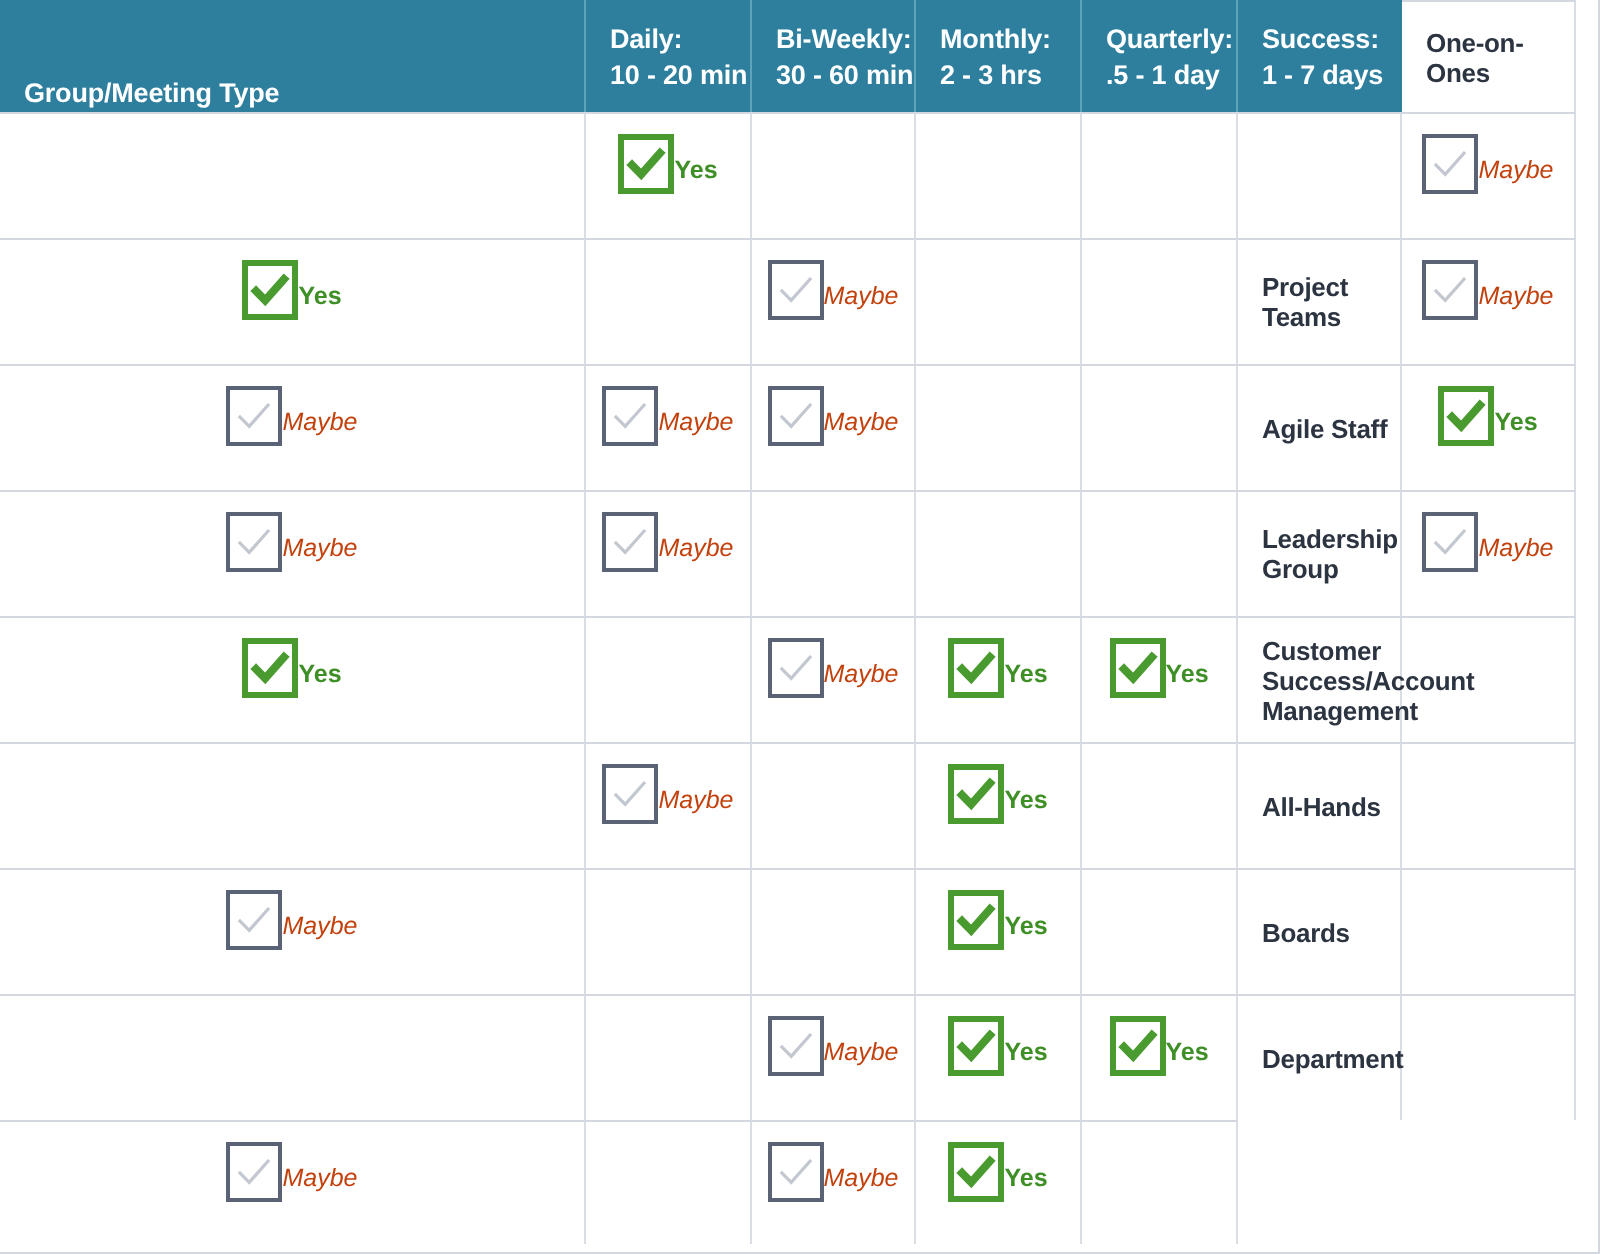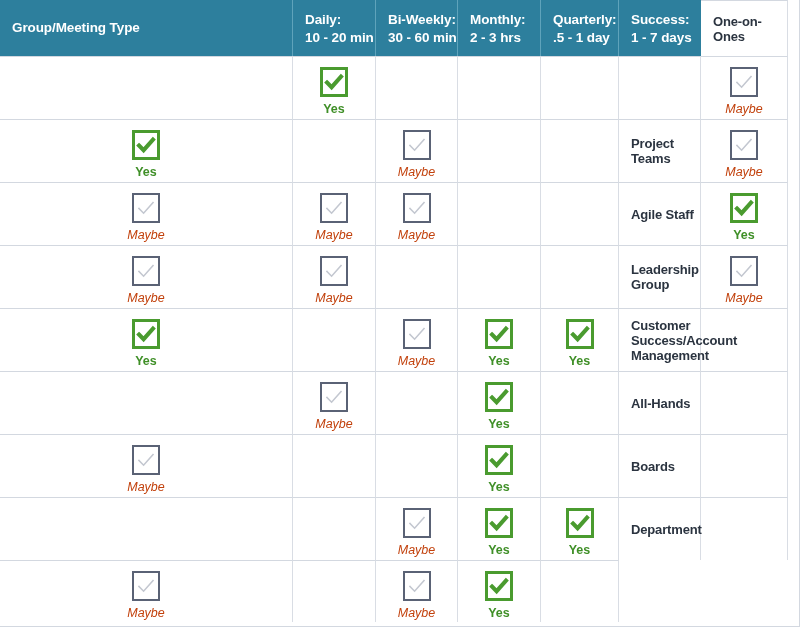--- a/index.html
+++ b/index.html
@@ -26,21 +26,21 @@
     box-sizing:border-box;
     display:flex;
     flex-direction:column;
     justify-content:flex-end;
     padding:0 0 9px 12px;
     line-height:1.34;
     border-right:1px solid #5fa3bb;
     letter-spacing:-0.1px;
   }
   .hcell.first{
-    justify-content:center;
+    justify-content:flex-end;
     padding-bottom:0;
   }
   .hcell.last{border-right:1px solid #2d7f9d;}
   .hline{display:block;white-space:nowrap;}
 
   .rcell{
     box-sizing:border-box;
     border-right:1px solid #d9dde4;
     border-top:1px solid #d3d8e0;
     display:flex;
@@ -57,21 +57,21 @@
     border-top:1px solid #d3d8e0;
     display:flex;
     flex-direction:column;
     align-items:center;
     justify-content:flex-start;
     padding-top:10px;
   }
 
   .mark{
     display:flex;
-    flex-direction:column;
+    flex-direction:row;
     align-items:center;
     line-height:1;
     text-align:right;
   }
   .box{
     width:28px;height:30px;
     box-sizing:border-box;
     display:flex;align-items:center;justify-content:center;
   }
   .box svg{display:block;}

